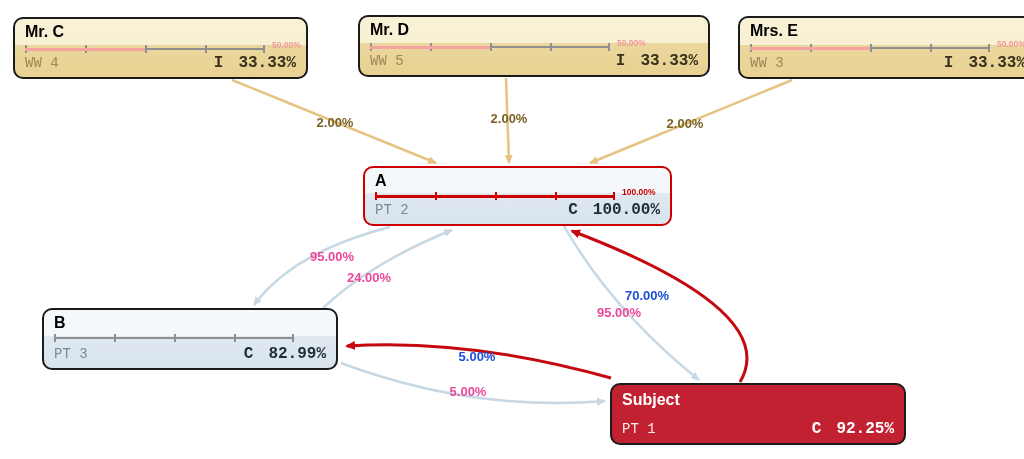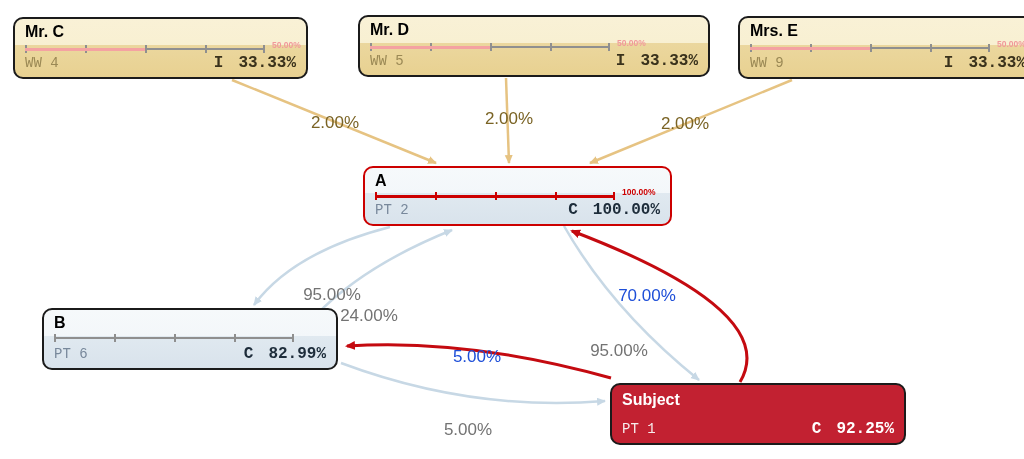--- a/index.html
+++ b/index.html
@@ -4,24 +4,24 @@
 <style>
   html,body{margin:0;padding:0;}
   body{
     width:1024px;height:459px;position:relative;overflow:hidden;background:#ffffff;
     font-family:"Liberation Sans","DejaVu Sans",sans-serif;
   }
   #stage{position:absolute;inset:0;}
   svg.edge-layer{position:absolute;left:0;top:0;}
   .elabel{
     position:absolute;transform:translate(-50%,-50%);
-    font-weight:normal;font-size:17px;white-space:nowrap;line-height:1;
+    font-weight:bold;font-size:13px;white-space:nowrap;line-height:1;
   }
   .elabel.tan{color:#7a6324;}
-  .elabel.blue{color:#737373;margin-top:38px;}
+  .elabel.blue{color:#ec4899;}
   .elabel.red{color:#1d4ed8;}
 
   .node{
     position:absolute;box-sizing:border-box;border:2.5px solid #1b1b1b;border-radius:10px;
   }
   .node.person{background:linear-gradient(to bottom,#f9f1d6 0,#f8f0d2 45%,#ebd79e 45%,#e8d191 100%);}
   .node.cool{background:linear-gradient(to bottom,#f6f9fb 0,#f3f7fa 45%,#e0e9f0 45%,#d9e3ec 100%);}
   .node.red-border{border-color:#cc0000;}
   .node.subject{background:#c22131;}
 
@@ -141,21 +141,21 @@
       <div class="track"></div>
       <i class="tick" style="left:0"></i>
         <i class="tick" style="left:25%"></i>
         <i class="tick" style="left:50%"></i>
         <i class="tick" style="left:75%"></i>
         <i class="tick" style="left:calc(100% - 2px)"></i>
       <div class="fill"></div>
       <span class="scale-label pink">50.00%</span>
     </div>
     <div class="sub">
-      <span class="sub-left">WW 9</span>
+      <span class="sub-left">WW 3</span>
       <span class="sub-right">
         <span>I</span>
         <span>33.33%</span>
       </span>
     </div>
   </div>
 
   <div class="node cool red-border" style="left:363px;top:166px;width:309px;height:60px">
     <div class="node-title">A</div>
     <div class="bar bar-a">
@@ -181,21 +181,21 @@
     <div class="node-title">B</div>
     <div class="bar bar-b">
       <div class="track"></div>
       <i class="tick" style="left:0"></i>
         <i class="tick" style="left:25%"></i>
         <i class="tick" style="left:50%"></i>
         <i class="tick" style="left:75%"></i>
         <i class="tick" style="left:calc(100% - 2px)"></i>
     </div>
     <div class="sub">
-      <span class="sub-left">PT 6</span>
+      <span class="sub-left">PT 3</span>
       <span class="sub-right">
         <span>C</span>
         <span>82.99%</span>
       </span>
     </div>
   </div>
 
   <div class="node subject" style="left:610px;top:383px;width:296px;height:62px">
     <div class="node-title">Subject</div>
     <div class="sub">

